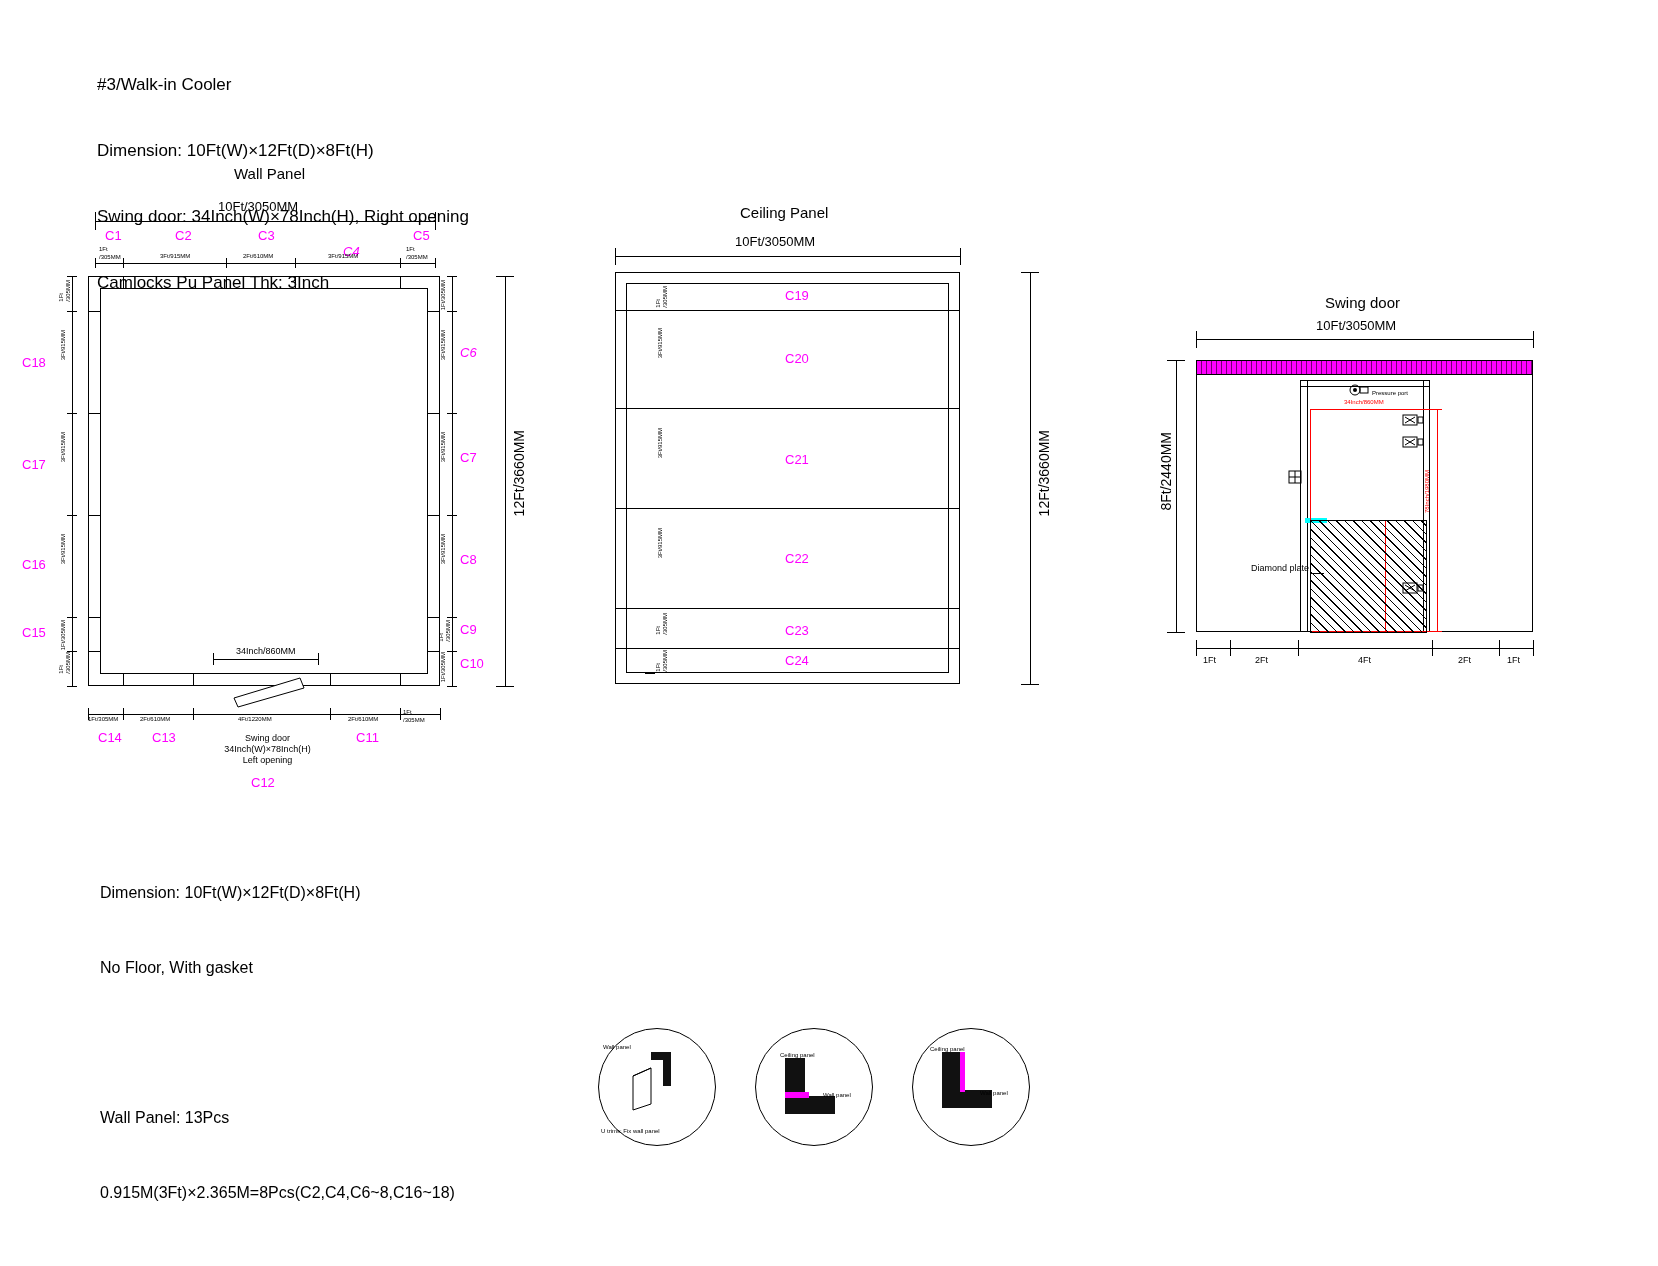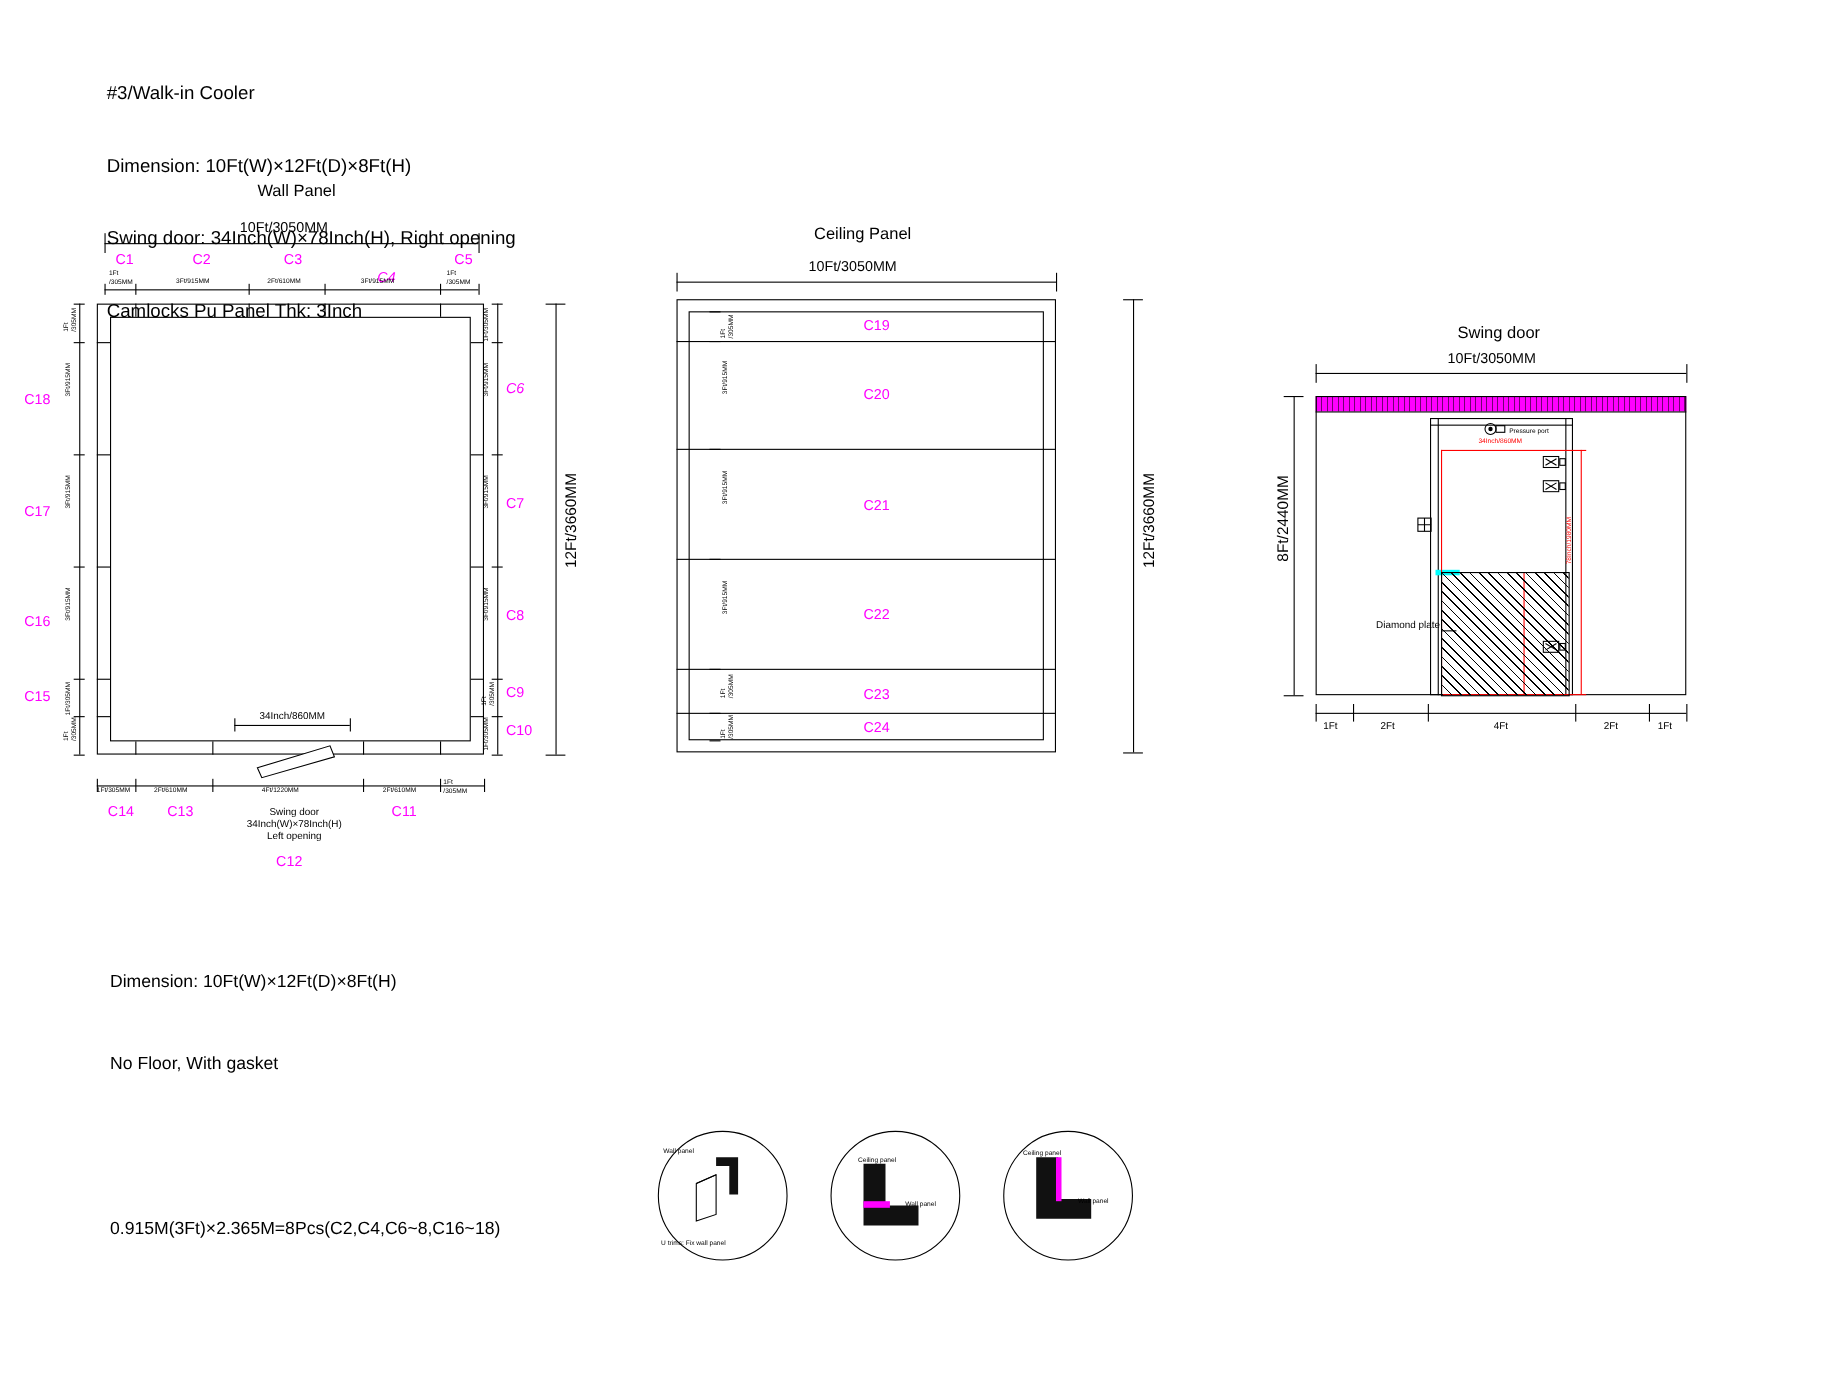--- a/index.html
+++ b/index.html
@@ -293,20 +293,21 @@
 <div class="abs sm" style="left:1203px;top:655px;">1Ft</div>
 <div class="abs sm" style="left:1255px;top:655px;">2Ft</div>
 <div class="abs sm" style="left:1358px;top:655px;">4Ft</div>
 <div class="abs sm" style="left:1458px;top:655px;">2Ft</div>
 <div class="abs sm" style="left:1507px;top:655px;">1Ft</div>
 
 <div class="abs bodytxt" style="left:100px;top:830px;">
   <div>Dimension: 10Ft(W)×12Ft(D)×8Ft(H)</div>
   <div>No Floor, With gasket</div>
   <div>&nbsp;</div>
+  <div>Wall Panel: 13Pcs</div>
   <div>0.915M(3Ft)×2.365M=8Pcs(C2,C4,C6~8,C16~18)</div>
   
   
   
   
   
   
   
   
   

